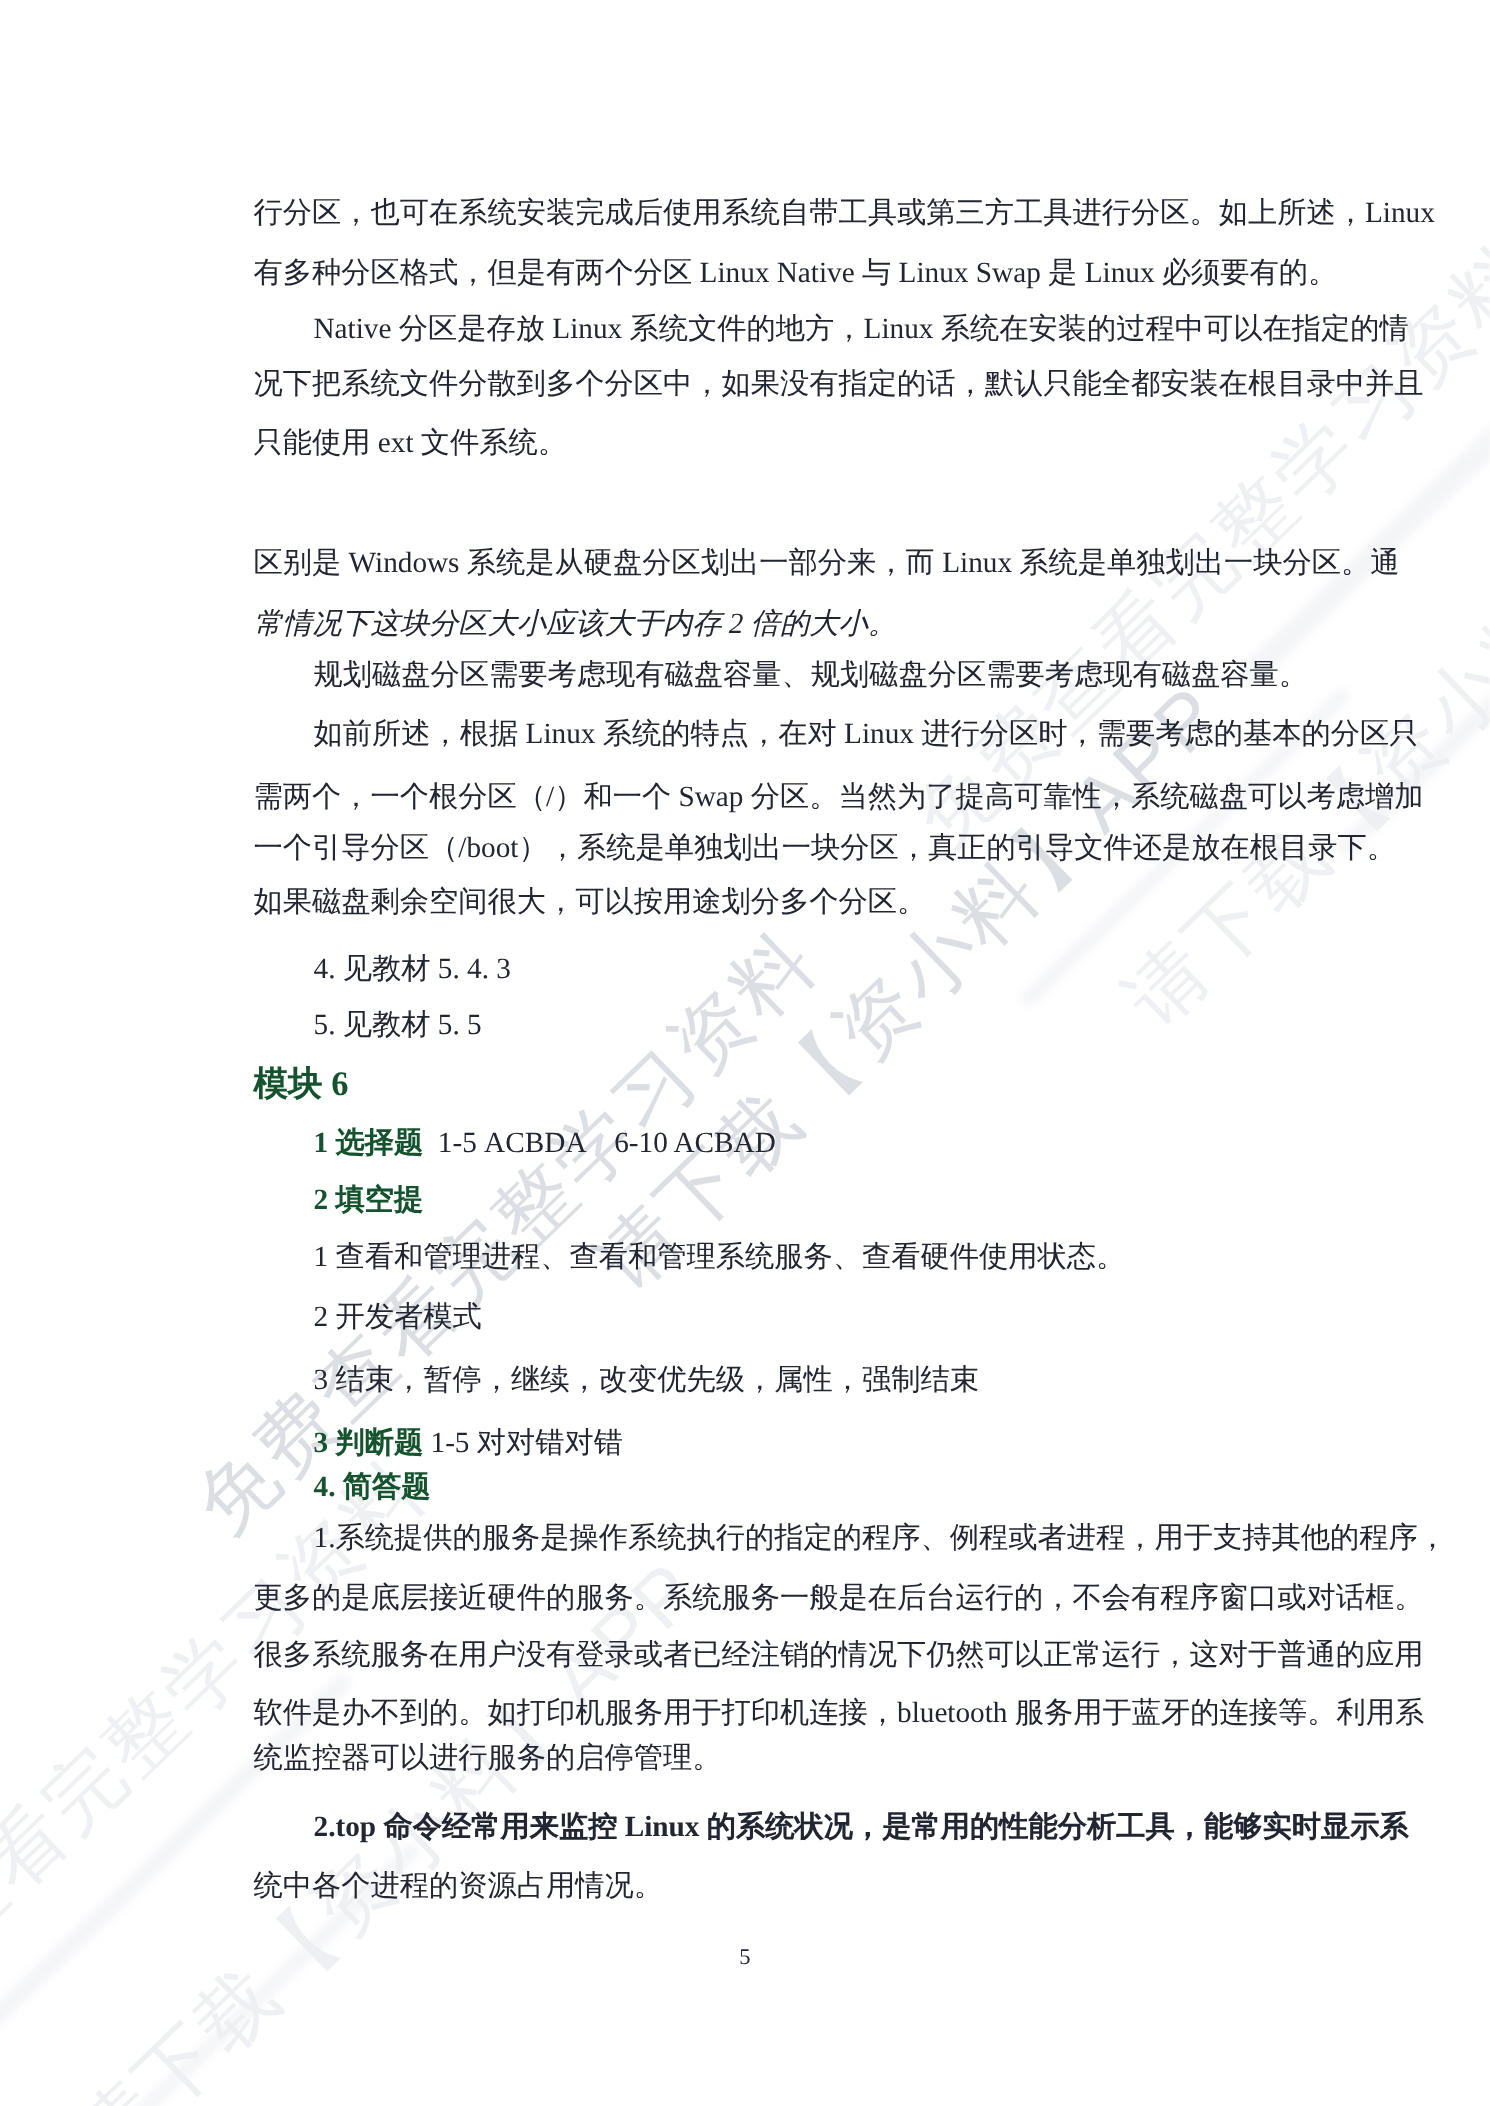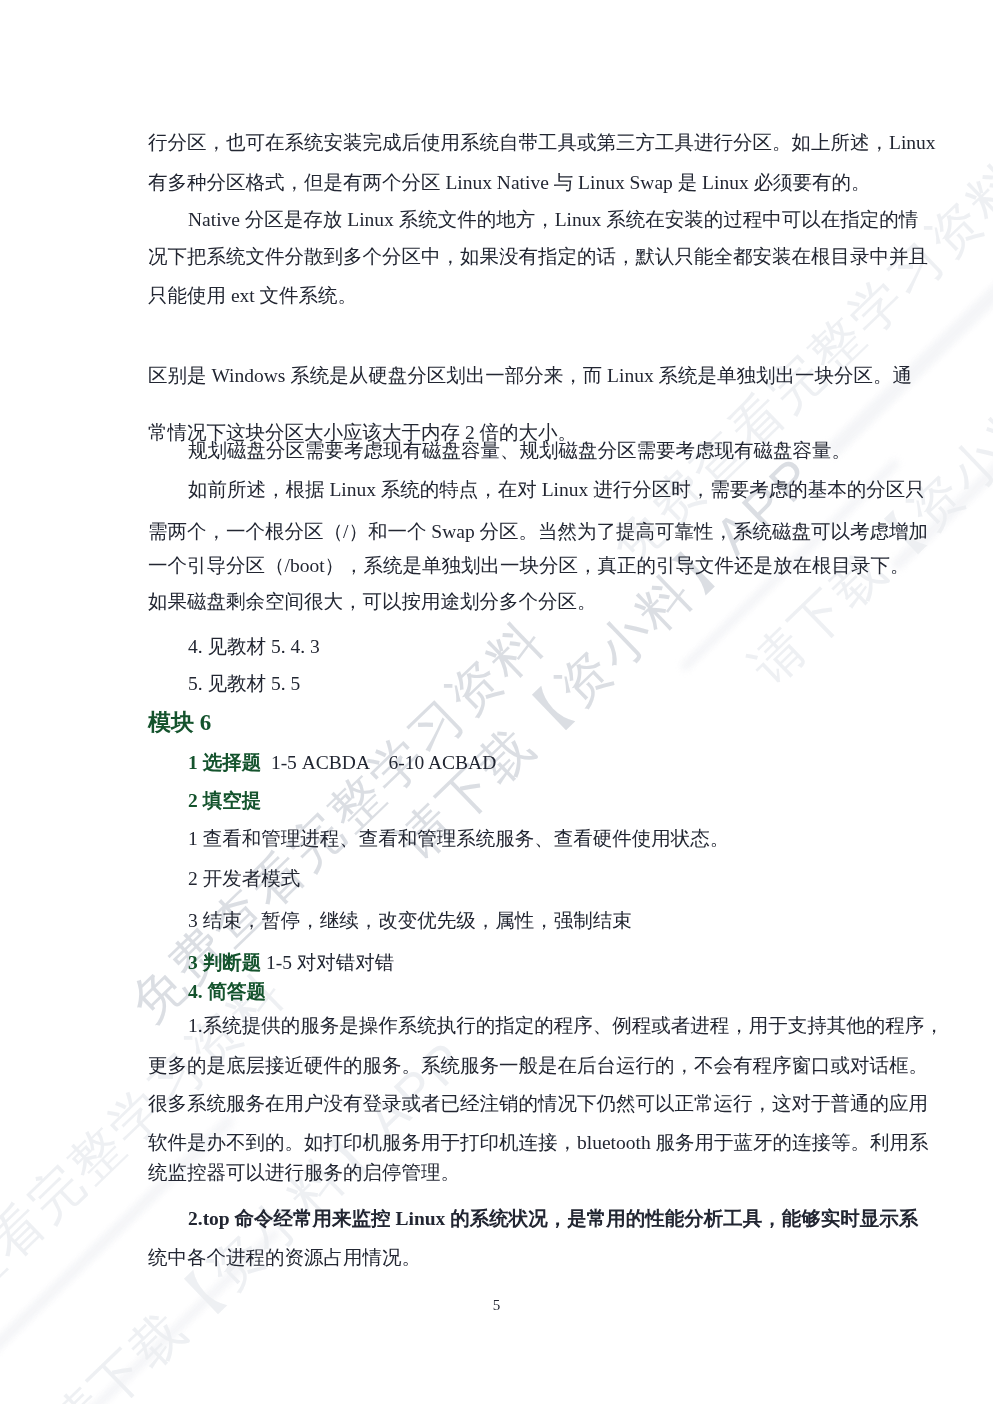--- a/index.html
+++ b/index.html
@@ -19,21 +19,21 @@
     letter-spacing:3px;
   }
   .wm-main{font-size:52px;color:#c6cbd3;opacity:.62;}
   .wm-ghost{font-size:52px;color:#edeff2;opacity:.9;}
   .streak{
     position:absolute;background:#f2f3f6;border-radius:8px;
     transform:rotate(-44deg);filter:blur(3px);opacity:.8;
   }
 
   
-  #doc{position:absolute;inset:0;z-index:2;}
+  #doc{position:absolute;inset:0;z-index:2;margin-left:21px;}
   .line{
     position:absolute;left:148px;height:27px;line-height:27px;
     font-size:19.5px;color:#222632;white-space:pre;
   }
   .ind{padding-left:40px;}
   .hd{font-size:23px;font-weight:bold;color:#15181f;}
   .b{font-weight:bold;color:#14532d;}
 
   .pagenum{
     position:absolute;left:0;right:0;text-align:center;
@@ -62,21 +62,21 @@
     <span class="wm wm-main" style="left:408px;top:816px;">请下载【资小料】APP</span>
   </div>
 
   <div id="doc">
       <div class="line" style="top: 129px;">行分区，也可在系统安装完成后使用系统自带工具或第三方工具进行分区。如上所述，Linux</div>
       <div class="line" style="top: 169px;">有多种分区格式，但是有两个分区 Linux Native 与 Linux Swap 是 Linux 必须要有的。</div>
       <div class="line" style="top: 243px;">况下把系统文件分散到多个分区中，如果没有指定的话，默认只能全都安装在根目录中并且</div>
       <div class="line ind" style="top: 206px;">Native 分区是存放 Linux 系统文件的地方，Linux 系统在安装的过程中可以在指定的情</div>
       <div class="line" style="top: 282px;">只能使用 ext 文件系统。</div>
       <div class="line" style="top: 362px;">区别是 Windows 系统是从硬盘分区划出一部分来，而 Linux 系统是单独划出一块分区。通</div>
-      <div class="line" style="top: 419px;">常情况下这块分区大小应该大于内存 2 倍的大小。</div>
+      <div class="line" style="top: 403px; font-style: italic;">常情况下这块分区大小应该大于内存 2 倍的大小。</div>
       <div class="line ind" style="top: 437px;">规划磁盘分区需要考虑现有磁盘容量、规划磁盘分区需要考虑现有磁盘容量。</div>
       <div class="line ind" style="top: 476px;">如前所述，根据 Linux 系统的特点，在对 Linux 进行分区时，需要考虑的基本的分区只</div>
       <div class="line" style="top: 518px;">需两个，一个根分区（/）和一个 Swap 分区。当然为了提高可靠性，系统磁盘可以考虑增加</div>
       <div class="line" style="top: 552px;">一个引导分区（/boot），系统是单独划出一块分区，真正的引导文件还是放在根目录下。</div>
       <div class="line" style="top: 588px;">如果磁盘剩余空间很大，可以按用途划分多个分区。</div>
       <div class="line ind" style="top: 633px;">4. 见教材 5. 4. 3</div>
       <div class="line ind" style="top: 670px; text-align: center;">5. 见教材 5. 5</div>
       <div class="line hd" style="top: 709px;"><span class="b">模块 6</span></div>
       <div class="line ind" style="top: 749px;"><span class="b">1 选择题</span>  1-5 ACBDA    6-10 ACBAD</div>
       <div class="line ind" style="top: 787px;"><span class="b">2 填空提</span></div>

